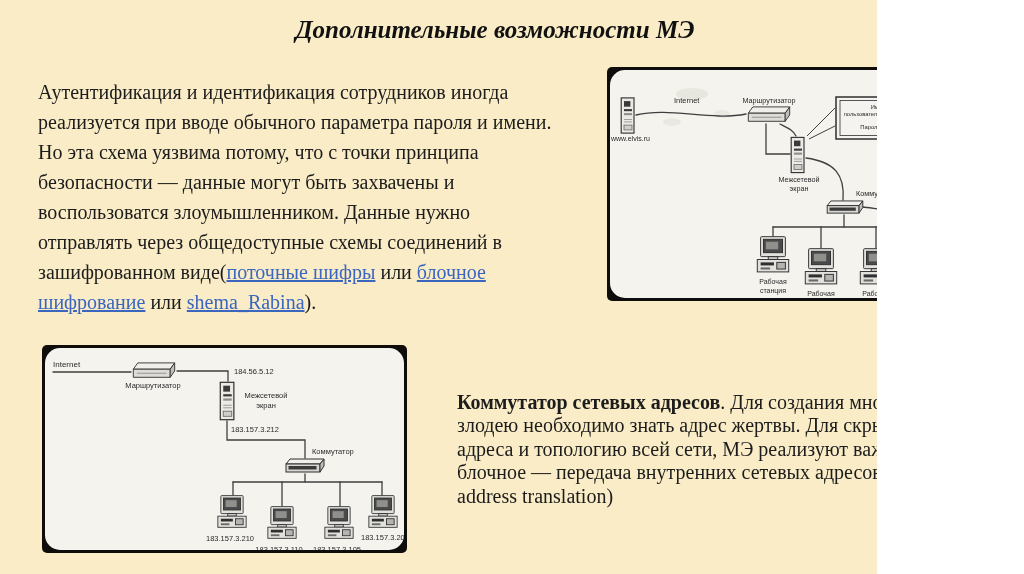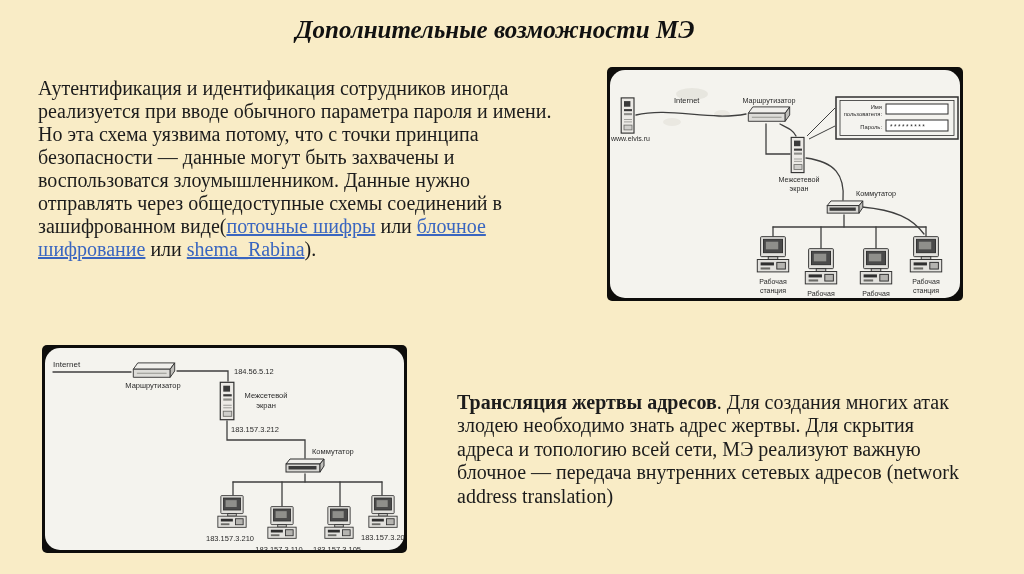--- a/index.html
+++ b/index.html
@@ -1,32 +1,32 @@
 <!DOCTYPE html>
 <html><head>
 <meta charset="utf-8">
 <style>
   html,body{margin:0;padding:0;}
   .slide{
     position:relative;
-    width:1024px;height:574px;
+    width:877px;height:574px;
     background:#f9ecc6;
     overflow:hidden;
     font-family:"Liberation Serif", serif;
     color:#1c1c1c;
   }
   .slide-title{
     position:absolute;top:16px;left:0;width:990px;
     text-align:center;
     font-size:25px;font-weight:bold;font-style:italic;
     color:#111;
   }
   .auth-paragraph{
     position:absolute;top:57px;left:38px;width:522px;
-    font-size:20px;line-height:23px;
+    font-size:20px;line-height:30px;
   }
   .nat-paragraph{
     position:absolute;top:371px;left:457px;width:516px;
     font-size:20px;line-height:23.4px;
   }
   .nat-lead{font-weight:bold;}
   a.slide-link{
     color:#3a66c0;
     text-decoration:underline;
     cursor:pointer;
@@ -92,21 +92,21 @@
     </symbol>
   </defs>
 </svg>
 
 <div class="slide">
 
   <div class="slide-title">Дополнительные возможности МЭ</div>
 
   <p class="auth-paragraph"><span>Аутентификация и идентификация сотрудников иногда реализуется при вводе обычного параметра пароля и имени. Но эта схема уязвима потому, что с точки принципа безопасности — данные могут быть захвачены и воспользоватся злоумышленником. Данные нужно отправлять через общедоступные схемы соединений в зашифрованном виде(</span><a class="slide-link">поточные шифры</a><span> или </span><a class="slide-link">блочное шифрование</a><span> или </span><a class="slide-link">shema_Rabina</a><span>).</span></p>
 
-  <p class="nat-paragraph"><span class="nat-lead">Трансляция жертвы адресов</span><span>. Для создания многих атак злодею необходимо знать адрес жертвы. Для скрытия адреса и топологию всей сети, МЭ реализуют важную блочное — передача внутренних сетевых адресов (network address translation)</span></p>
+  <p class="nat-paragraph"><span class="nat-lead">Коммутатор сетевых адресов</span><span>. Для создания многих атак злодею необходимо знать адрес жертвы. Для скрытия адреса и топологию всей сети, МЭ реализуют важную блочное — передача внутренних сетевых адресов (network address translation)</span></p>
 
   <div class="photo d-top">
     <div class="photo-inner">
       <svg width="356" height="234" viewBox="0 0 356 234">
 
         <g opacity="0.55">
           <ellipse cx="82" cy="24" rx="16" ry="6" fill="#dedcd4"></ellipse>
           <ellipse cx="62" cy="52" rx="9" ry="4" fill="#e2e0d8"></ellipse>
           <ellipse cx="112" cy="44" rx="8" ry="4" fill="#e2e0d8"></ellipse>
         </g>

